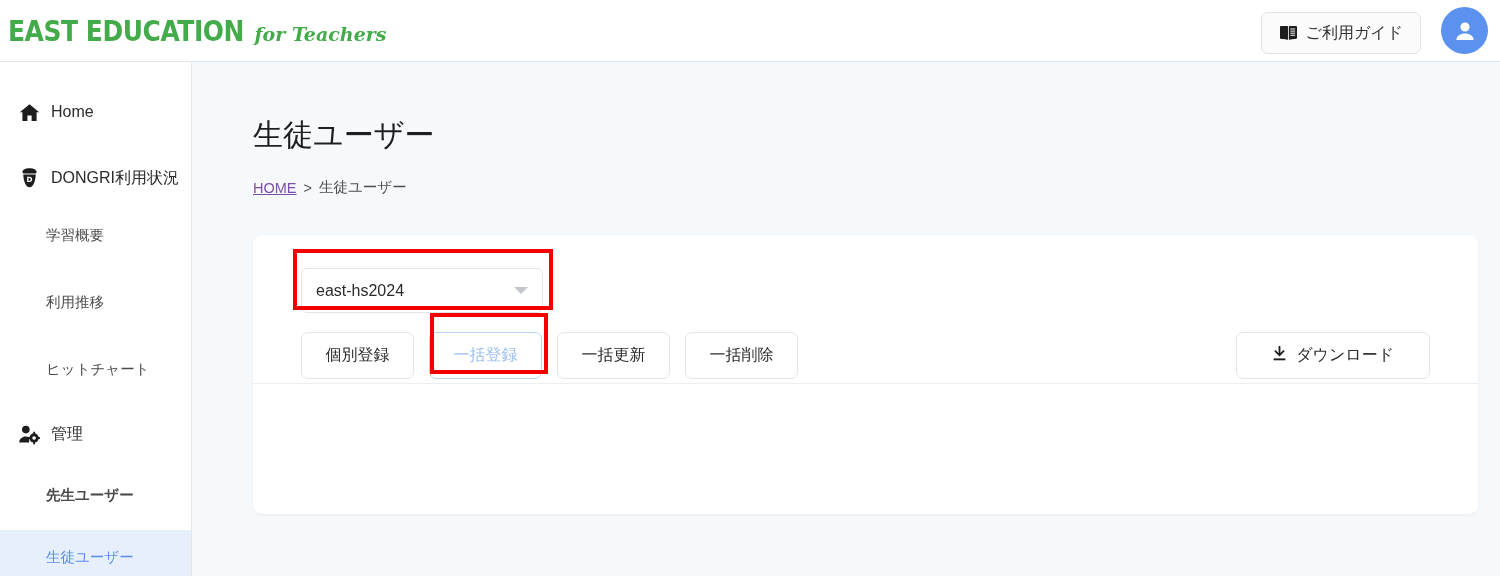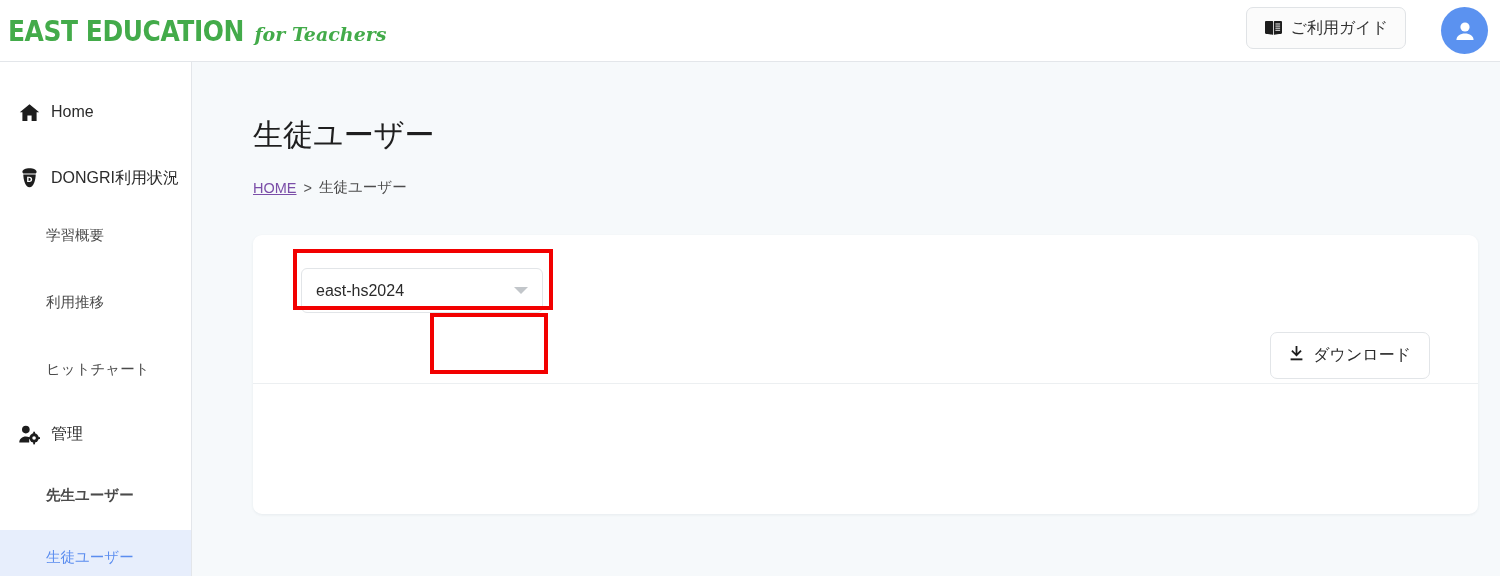--- a/index.html
+++ b/index.html
@@ -37,21 +37,21 @@
     font-family: "DejaVu Serif", serif;
     font-style: italic;
     font-weight: 700;
     font-size: 19px;
     color: #43ab4a;
     white-space: nowrap;
     margin-left: -28px;
   }
   .header-right {
     margin-left: auto;
-    display: flex; align-items: flex-start; gap: 35px;
+    display: flex; align-items: flex-end; gap: 20px;
     margin-right: 12px;
   }
   .guide-btn {
     display: flex; align-items: center; gap: 8px;
     height: 42px; padding: 0 17px;
     background: #fbfbfb;
     border: 1px solid #e0e3e6;
     border-radius: 7px;
     font-size: 16px; color: #333;
     cursor: pointer;
@@ -166,21 +166,21 @@
     font-size: 16px; color: #2b2b2b;
     display: flex; align-items: center; justify-content: center;
     cursor: pointer; white-space: nowrap;
   }
   .act-btn.focused {
     border: 1px solid #b6d2f7;
     color: #9bbff0;
   }
   .dl-btn {
     position: absolute; right: 48px; top: 97px;
-    height: 47px; padding: 0 18px;
+    height: 47px; padding: 0 35px;
     background: #ffffff;
     border: 1px solid #e2e5e8;
     border-radius: 7px;
     font-size: 16px; color: #2b2b2b;
     display: flex; align-items: center; gap: 9px;
     cursor: pointer; white-space: nowrap; text-align: center;
   }
 
   .card-bottom { position: relative; height: 130px; }
   .count-text {
@@ -324,20 +324,34 @@
 
     <div class="card">
 
       <div class="card-top">
 
         <div class="select-box">
           <span class="select-value">east-hs2024</span>
           <span class="caret"></span>
         </div>
 
+        <div class="btn-row">
+          <div class="act-btn">
+            <span>個別登録</span>
+          </div>
+          <div class="act-btn focused">
+            <span>一括登録</span>
+          </div>
+          <div class="act-btn">
+            <span>一括更新</span>
+          </div>
+          <div class="act-btn">
+            <span>一括削除</span>
+          </div>
+        </div>
 
         <div class="dl-btn">
           <span>
             <svg width="15" height="16" viewBox="0 0 15 16">
               <path d="M7.5 0.8v7.0M7.5 9.2 3.6 5.3M7.5 9.2 11.4 5.3" stroke="#1d1d1d" stroke-width="1.8" fill="none" stroke-linecap="square"></path>
               <rect x="1.6" y="12.4" width="11.8" height="1.9" fill="#1d1d1d"></rect>
             </svg>
           </span>
           <span>ダウンロード</span>
         </div>

